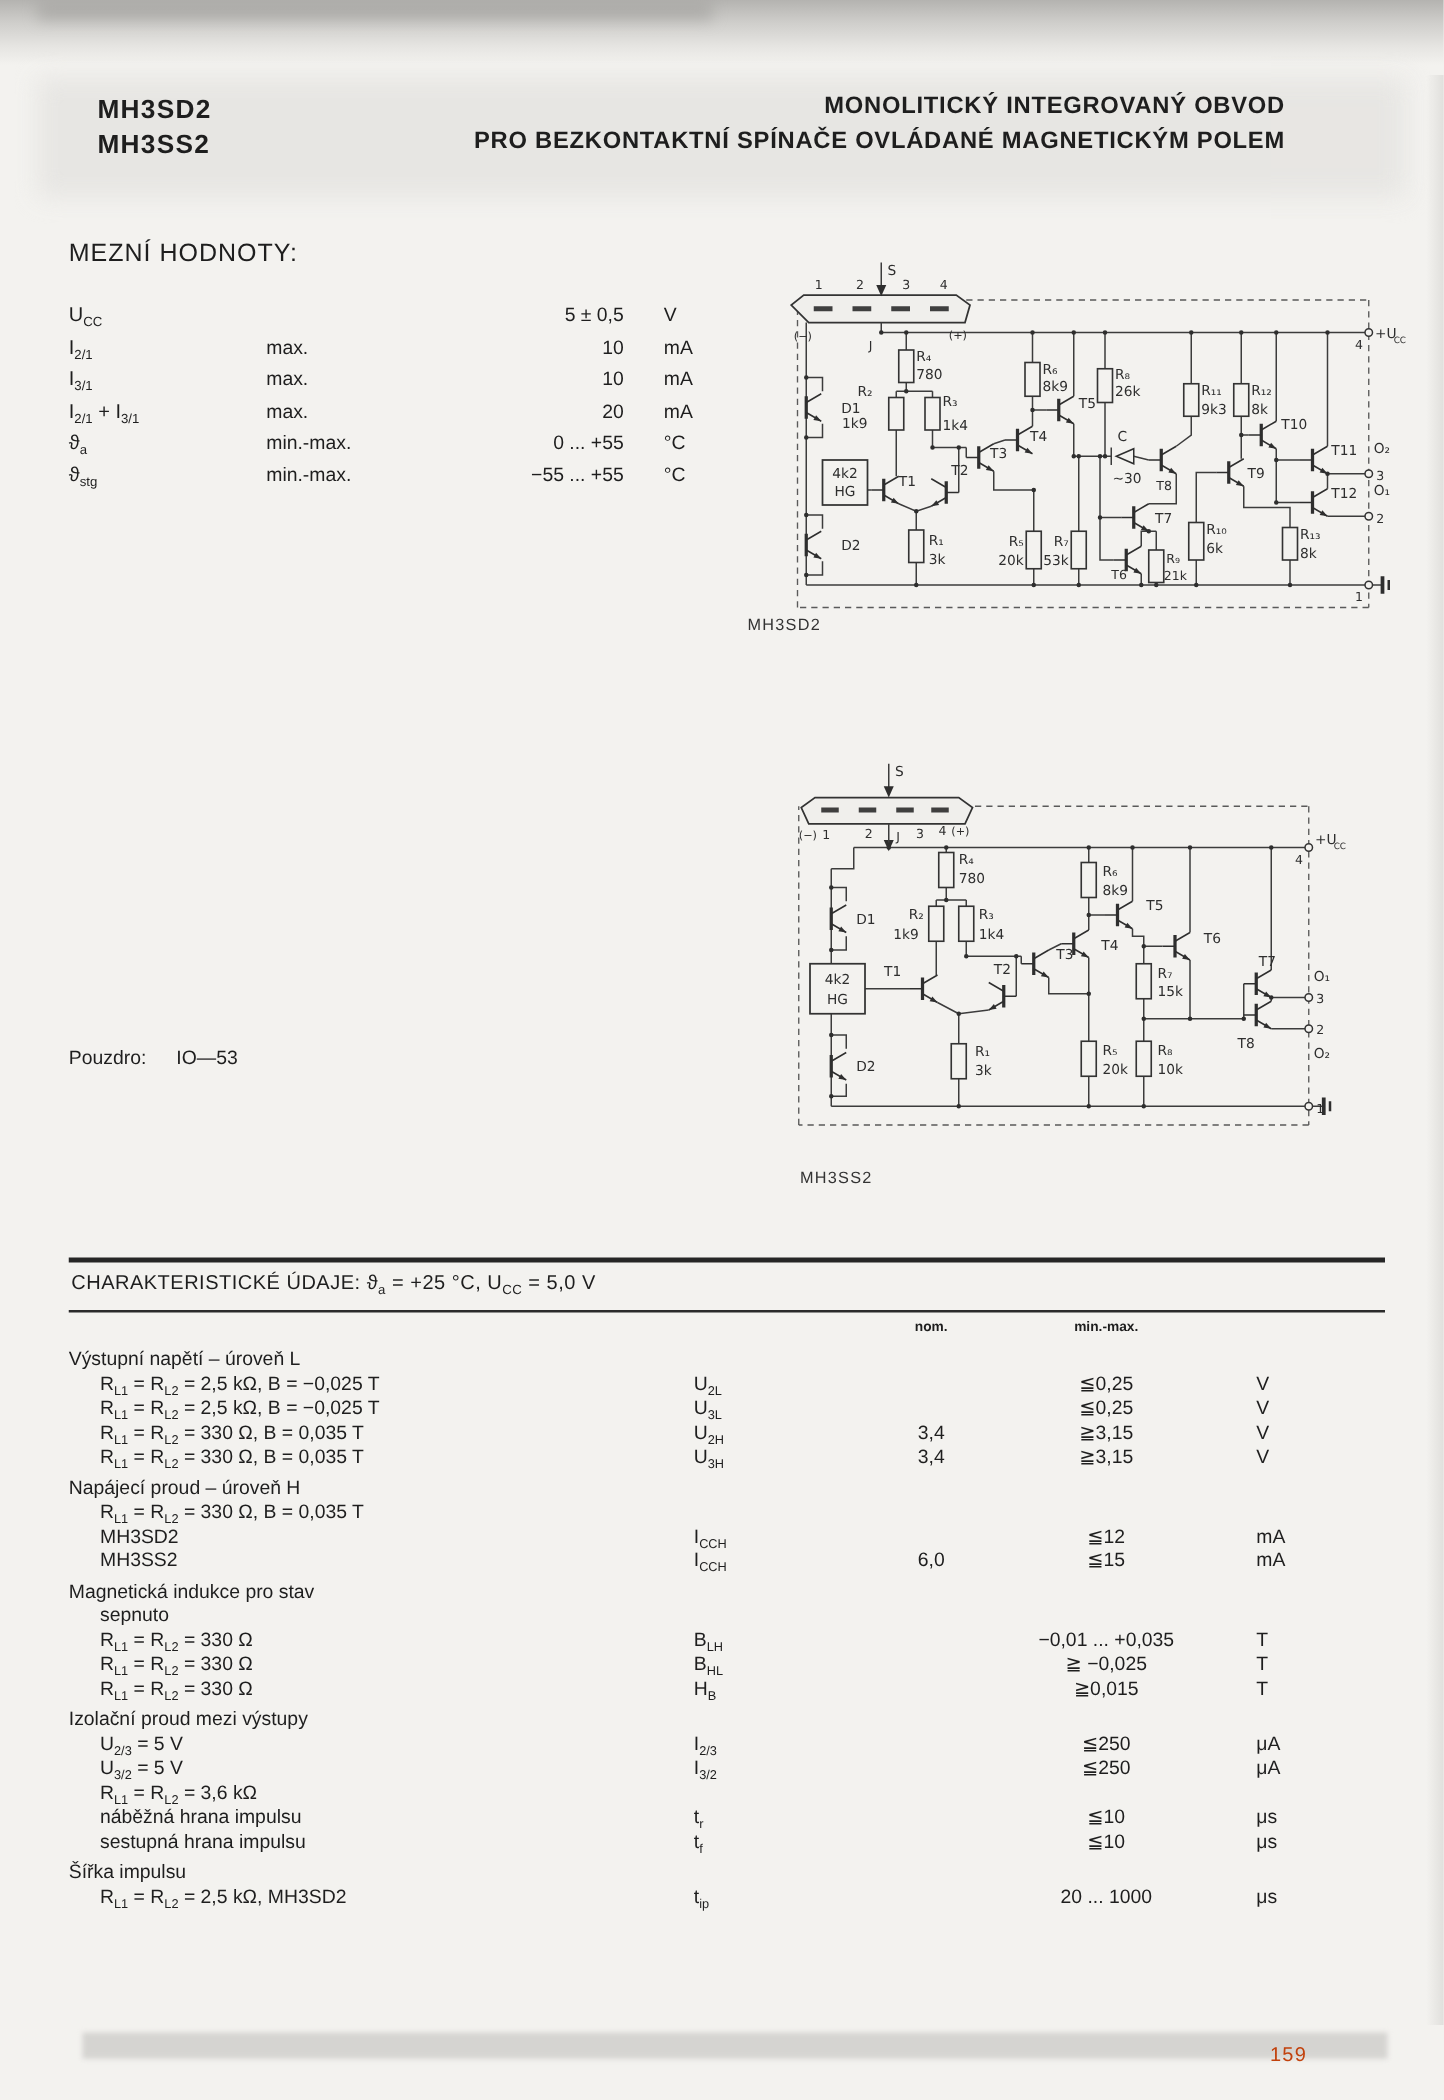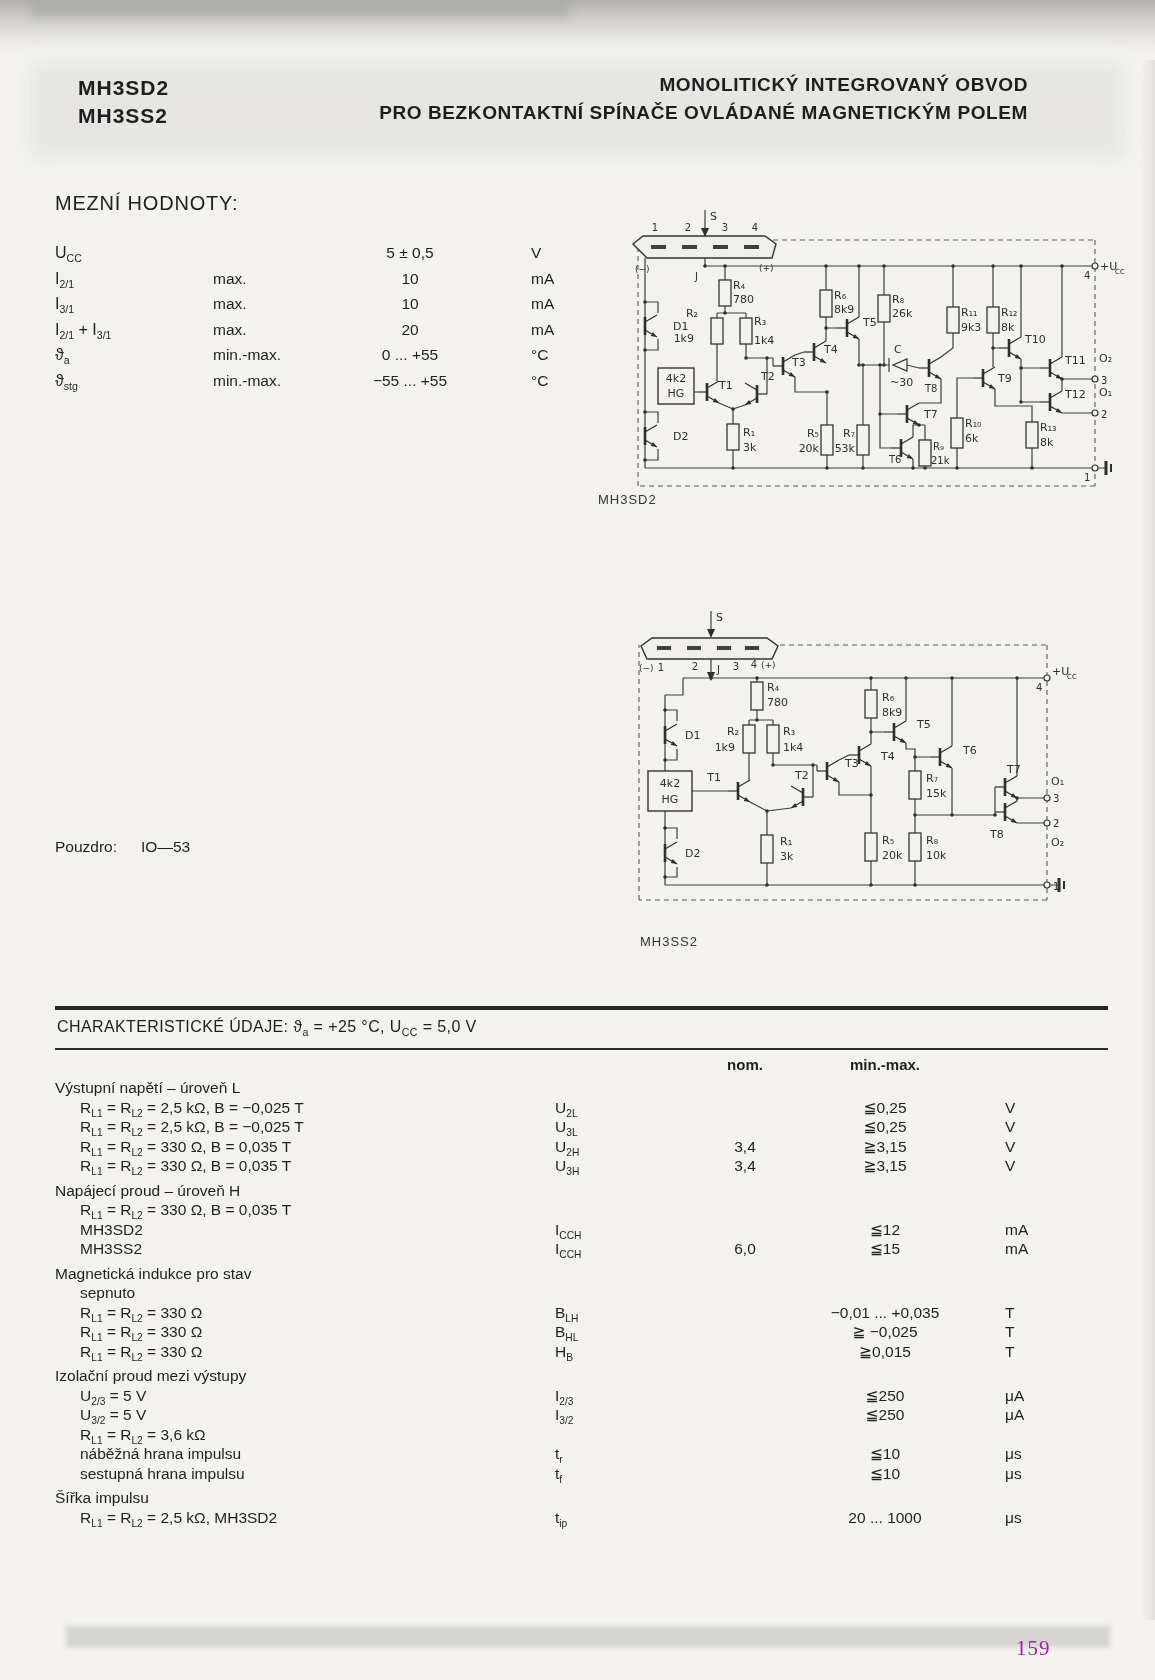--- a/index.html
+++ b/index.html
@@ -15,44 +15,44 @@
   .scan-right{right:0;top:60px;width:14px;height:1560px;background:linear-gradient(90deg,rgba(0,0,0,0),#d4d3d0);opacity:.6;}
   .footer-bar{left:66px;top:1626px;width:1044px;height:21px;background:#d5d4d1;filter:blur(2px);}
   
   .pn{left:78px;font-size:21px;font-weight:bold;letter-spacing:1px;}
   .title{left:330px;width:698px;text-align:right;font-size:19px;font-weight:bold;letter-spacing:.6px;}
   
   #limits-head{left:55px;top:192px;font-size:20px;letter-spacing:.8px;}
   #limits-rows{left:55px;top:244px;width:580px;font-size:15.5px;}
   .l-row{display:grid;grid-template-columns:158px 108px 178px auto;height:25.5px;align-items:baseline;}
   .l-param{font-size:16px;}
-  .l-val{text-align:center;}
+  .l-val{text-align:right;}
   .l-unit{padding-left:32px;}
   
   #pouzdro{left:55px;top:838px;font-size:15.5px;}
   #pouzdro .v{margin-left:24px;}
   
   .caption{font-size:13px;letter-spacing:1px;color:#333;}
   
   .rule-thick{left:55px;top:1006px;width:1053px;height:4px;background:#262626;}
   .rule-mid{left:55px;top:1048px;width:1053px;height:2.2px;background:#2b2b2b;}
   #char-title{left:57px;top:1018px;font-size:16px;letter-spacing:.4px;}
-  .col-head{top:1056px;font-size:15px;font-weight:bold;text-align:center;}
+  .col-head{top:1056px;font-size:11px;font-weight:bold;text-align:center;}
   #col-nom{left:690px;width:110px;}
   #col-mm{left:785px;width:200px;}
   #char-body{left:55px;top:1078px;width:1062px;font-size:15.5px;}
   .c-heading{line-height:19.5px;margin-top:5px;}
   .c-heading:first-child{margin-top:0;}
   .c-row{position:relative;line-height:19.5px;padding-left:25px;}
   .c-sym{position:absolute;left:500px;top:0;}
   .c-nom{position:absolute;left:635px;width:110px;text-align:center;}
   .c-mm{position:absolute;left:730px;width:200px;text-align:center;}
   .c-unit{position:absolute;left:950px;}
   
-  #page-num{left:1016px;top:1636px;font-size:21px;letter-spacing:1px;color:#a21caf;font-family:Liberation Serif, serif;}
+  #page-num{left:1016px;top:1636px;font-size:16px;letter-spacing:1px;color:#c2410c;}
   
   svg.sch{position:absolute;font-family:"DejaVu Sans",sans-serif;}
   svg.sch text{fill:#2e2e2e;}
   .w{stroke:#3c3c3c;stroke-width:1.2;fill:none;}
   .b{stroke:#5a5a5a;stroke-width:1.1;stroke-dasharray:5 4;fill:none;}
   .res{fill:#f3f2ef;stroke:#333;stroke-width:1.3;}
   .pin{fill:#f3f2ef;stroke:#333;stroke-width:1.2;}
   .dots{stroke:#2e2e2e;stroke-width:3.6;stroke-linecap:round;fill:none;}
   .pkg{fill:#f0efec;stroke:#333;stroke-width:1.4;}
   .slot{fill:#3f3f3f;}

